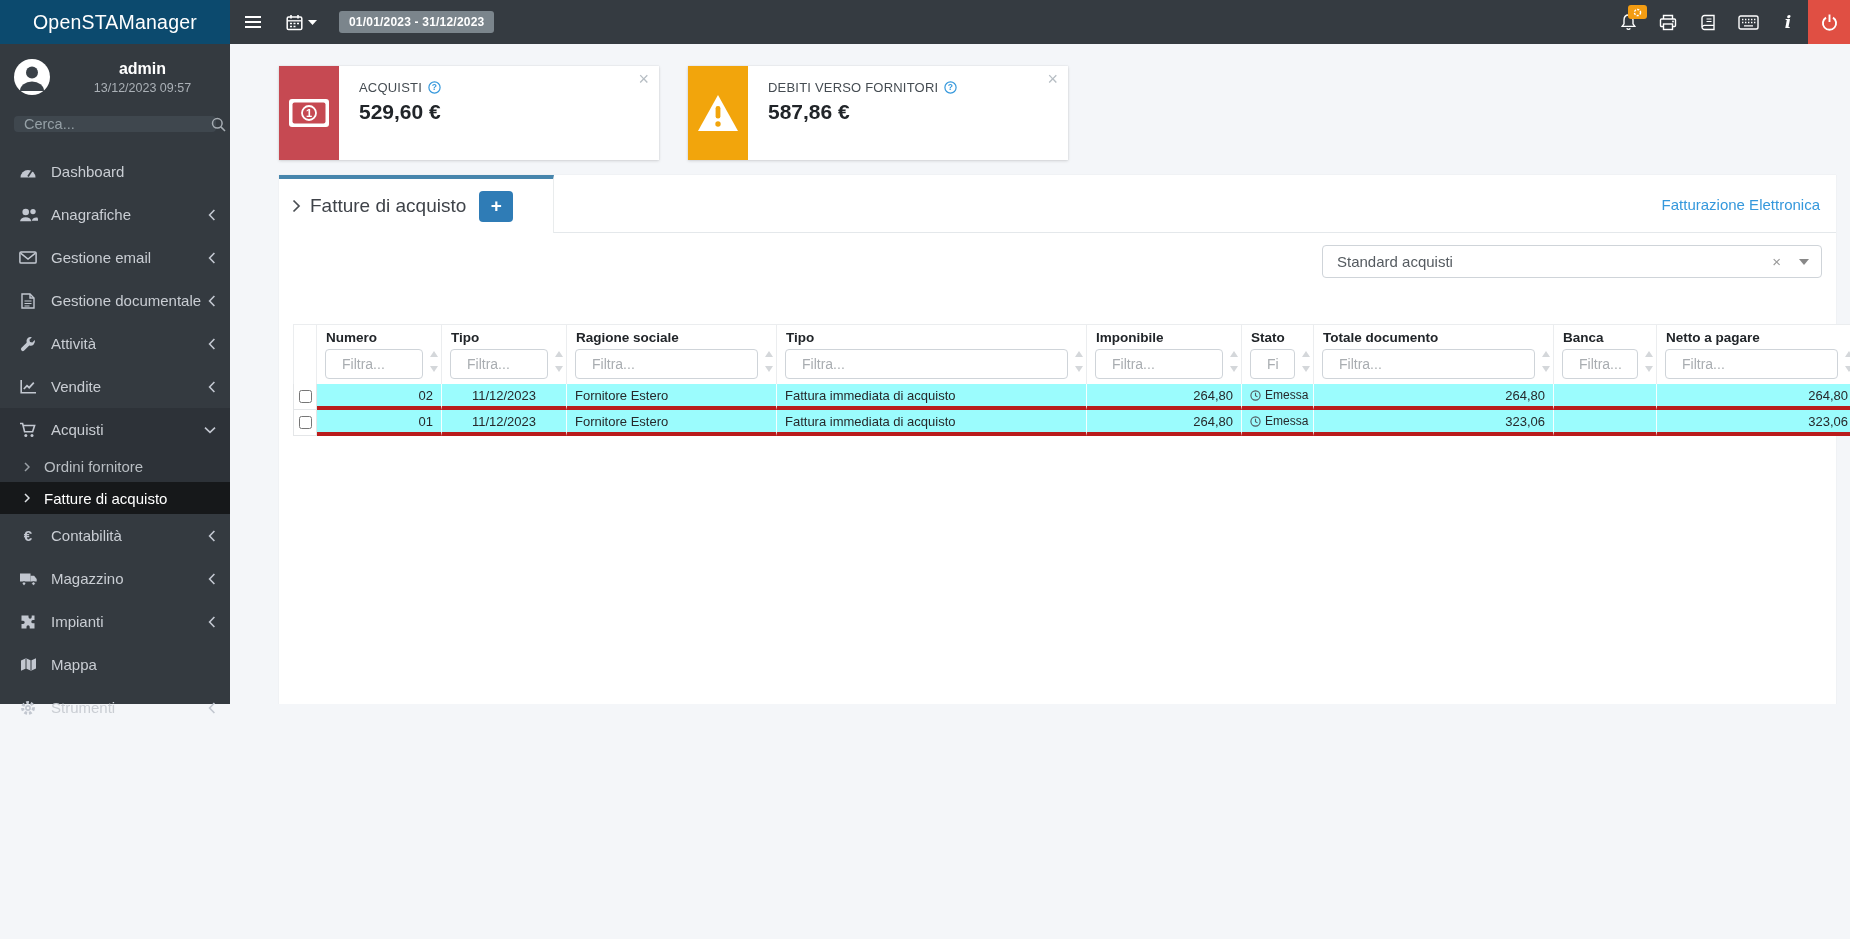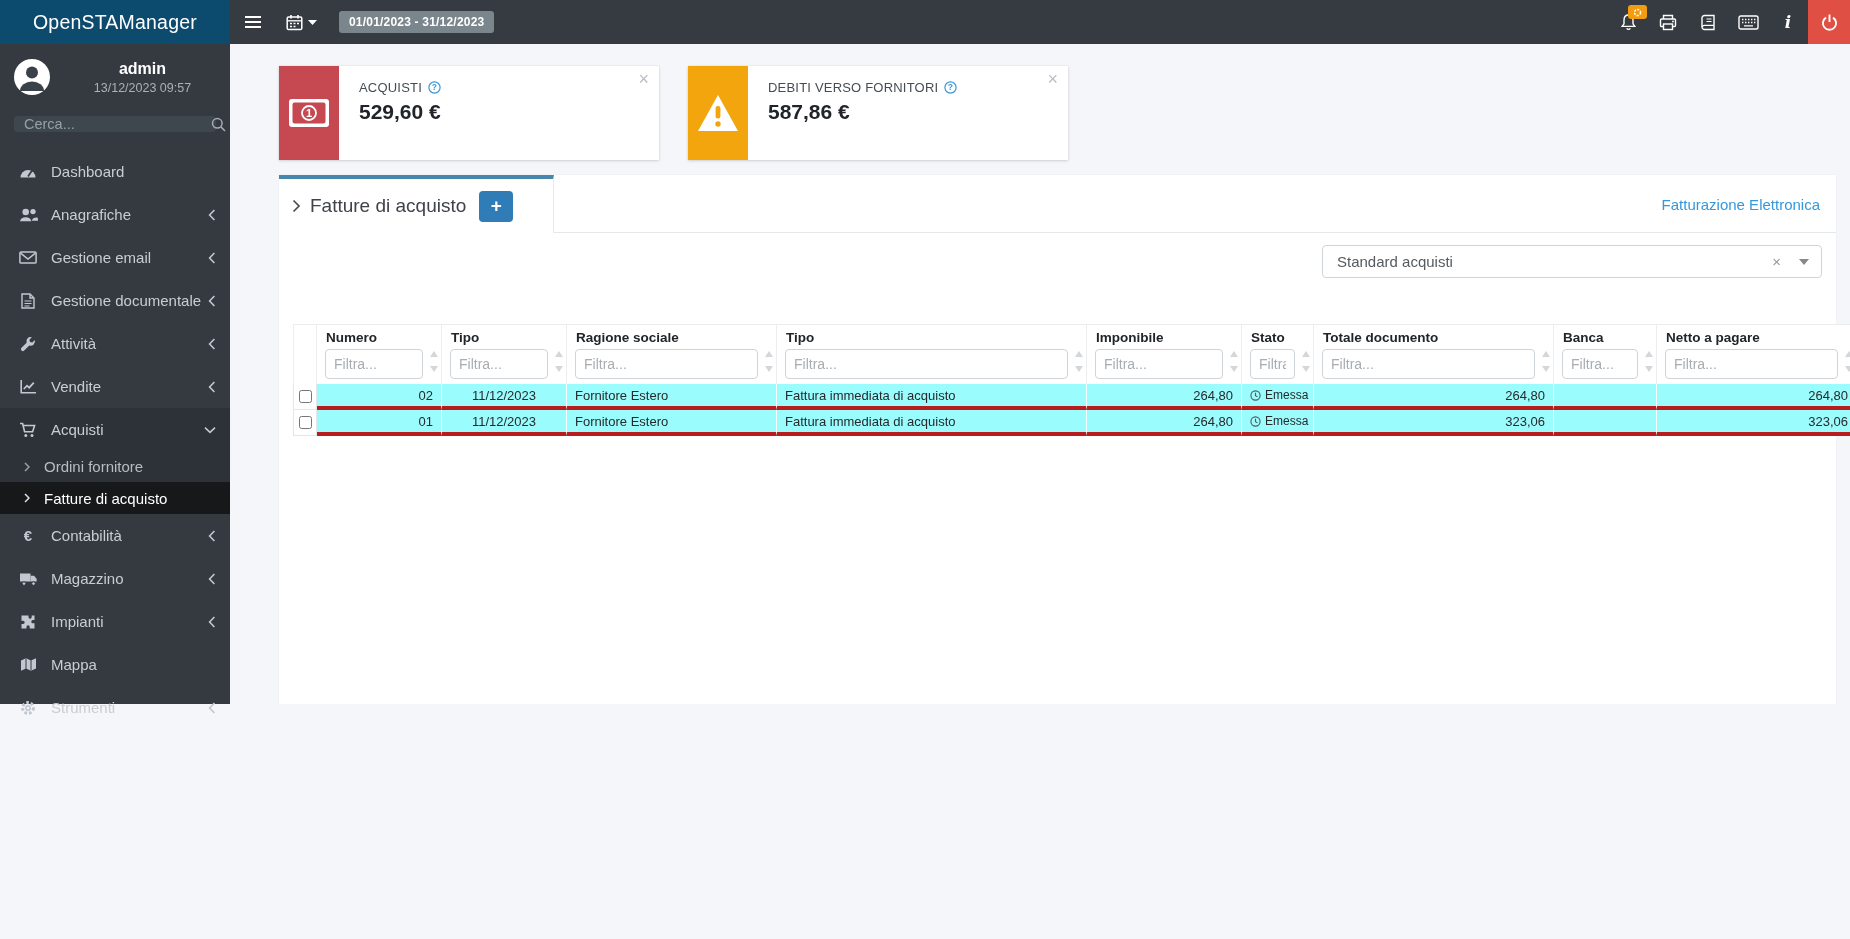--- a/index.html
+++ b/index.html
@@ -65,21 +65,21 @@
   .select2 { width:500px; height:33px; border:1px solid #cfd4d9; border-radius:4px; display:flex; align-items:center; padding:0 12px 0 14px; background:#fff; cursor:pointer; }
   .select2 .val { flex:1; font-size:15px; color:#555b60; }
   .sel-x { color:#999; font-size:15px; margin-right:18px; cursor:pointer; }
   .sel-caret { width:0; height:0; border-left:5px solid transparent; border-right:5px solid transparent; border-top:6px solid #888; }
 
   
   .dt { margin:46px 14px 0 14px; display:grid; grid-template-columns:24px 125px 125px 210px 310px 155px 72px 240px 103px 200px; }
   .th { background:#fff; border-top:1px solid #ebedef; border-right:1px solid #ebedef; padding:5px 0 6px 0; position:relative; height:60px; }
   .th:first-child { border-left:1px solid #ebedef; }
   .th-label { font-size:13.5px; font-weight:bold; color:#212529; padding:0 8px 4px 9px; white-space:nowrap; overflow:hidden; }
-  .filter { display:block; width:calc(100% - 26px); margin-left:8px; height:30px; border:1px solid #cfd4d9; border-radius:4px; padding:0 8px; font-size:14px; color:#555; outline:none; font-family:inherit; }
+  .filter { display:block; width:calc(100% - 26px); margin-left:8px; height:30px; border:1px solid #cfd4d9; border-radius:4px; padding:0 16px; font-size:14px; color:#555; outline:none; font-family:inherit; }
   .filter::placeholder { color:#a9adb1; }
   .sort { position:absolute; right:3px; top:26px; display:flex; flex-direction:column; gap:9px; }
   .sort .up { width:0; height:0; border-left:4px solid transparent; border-right:4px solid transparent; border-bottom:6px solid #d4d7da; }
   .sort .dn { width:0; height:0; border-left:4px solid transparent; border-right:4px solid transparent; border-top:6px solid #d4d7da; }
   .td { height:26px; background:#9bfcfd; border-right:1px solid rgba(255,255,255,.9); border-bottom:4px solid #b91c1c; font-size:13px; color:#27292b; display:flex; align-items:center; padding:0 8px; white-space:nowrap; overflow:hidden; cursor:pointer; }
   .td.cb { background:#fff; border-right:1px solid #e4e6e8; border-left:1px solid #e4e6e8; border-bottom:1px solid #e4e6e8; justify-content:center; padding:0; }
   .td.r { justify-content:flex-end; }
   .td.c { justify-content:center; }
   .td .stato-wrap { display:flex; align-items:center; gap:4px; font-size:12px; }
   .td input[type=checkbox] { width:13px; height:13px; cursor:pointer; }

